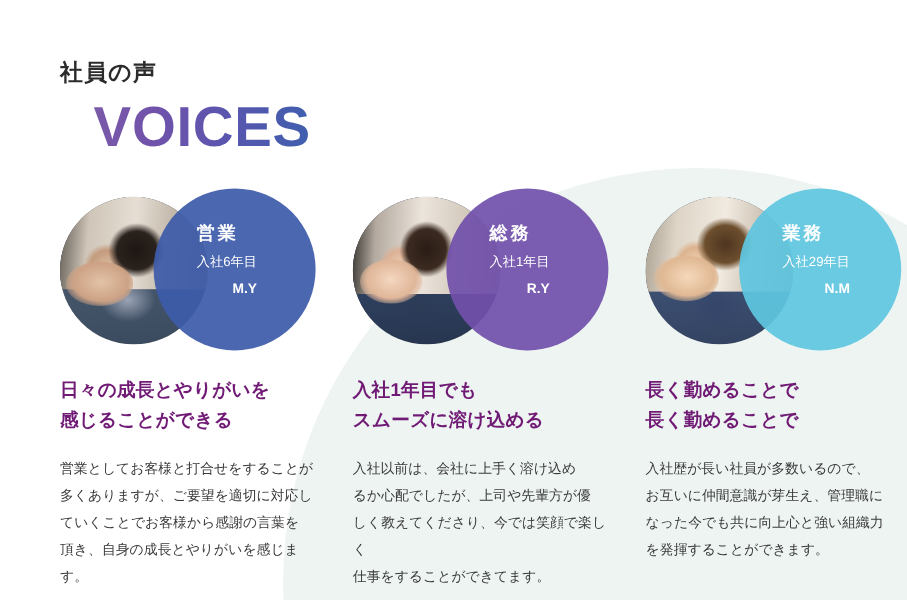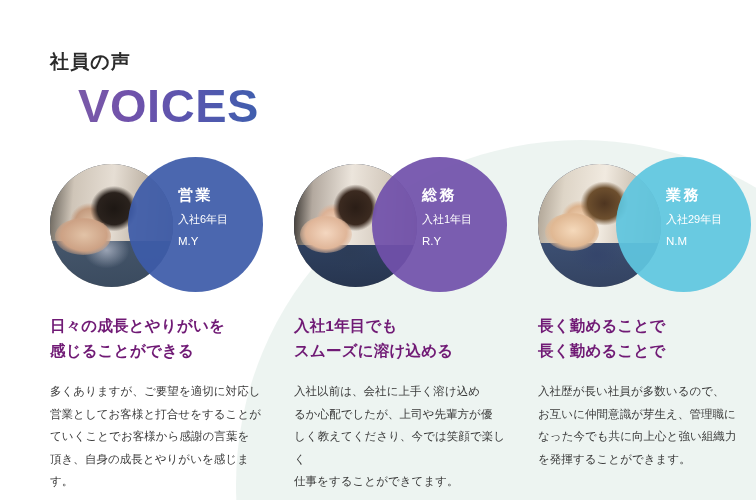--- a/index.html
+++ b/index.html
@@ -180,21 +180,21 @@
     top: 0;
     width: 135px;
     height: 135px;
     border-radius: 50%;
     z-index: 2;
     opacity: 0.93;
   }
 
   .venn-text {
     position: absolute;
-    left: 128px;
+    left: 114px;
     top: 30px;
     z-index: 3;
     color: #ffffff;
   }
 
   .dept {
     font-size: 15px;
     font-weight: 700;
     letter-spacing: 0.16em;
     line-height: 1;
@@ -206,23 +206,24 @@
     font-size: 11px;
     font-weight: 400;
     line-height: 1;
     margin-bottom: 11px;
     white-space: nowrap;
     text-align: center;
   }
 
   .initials {
     font-size: 11.5px;
-    font-weight: 400;
+    font-weight: 700;
     line-height: 1;
     white-space: nowrap;
+    text-align: right;
   }
 
   
   .headline {
     font-size: 15.5px;
     font-weight: 700;
     color: #701a75;
     line-height: 1.62;
     letter-spacing: 0.012em;
     margin-bottom: 17px;
@@ -264,22 +265,22 @@
           <div class="dept">営業</div>
           <div class="tenure">入社6年目</div>
           <div class="initials">M.Y</div>
         </div>
       </div>
       <div class="headline">
         <span class="ln">日々の成長とやりがいを</span>
         <span class="ln">感じることができる</span>
       </div>
       <div class="body-copy">
+        <span class="ln">営業としてお客様と打合せをすることが</span>
         <span class="ln">多くありますが、ご要望を適切に対応し</span>
-        <span class="ln">営業としてお客様と打合せをすることが</span>
         <span class="ln">ていくことでお客様から感謝の言葉を</span>
         <span class="ln">頂き、自身の成長とやりがいを感じます。</span>
       </div>
     </div>
 
     <div class="card">
       <div class="venn">
         <div class="photo-circle">
           <div class="photo-art art-2"></div>
         </div>

